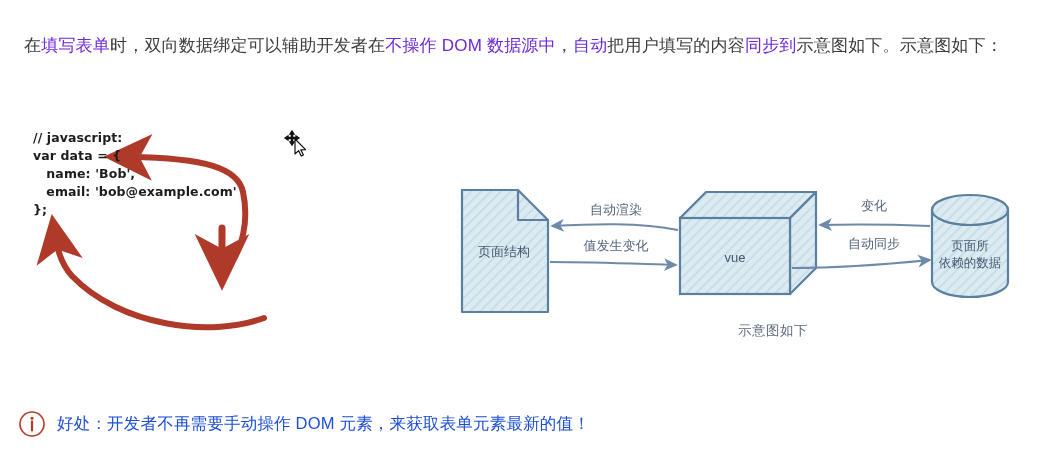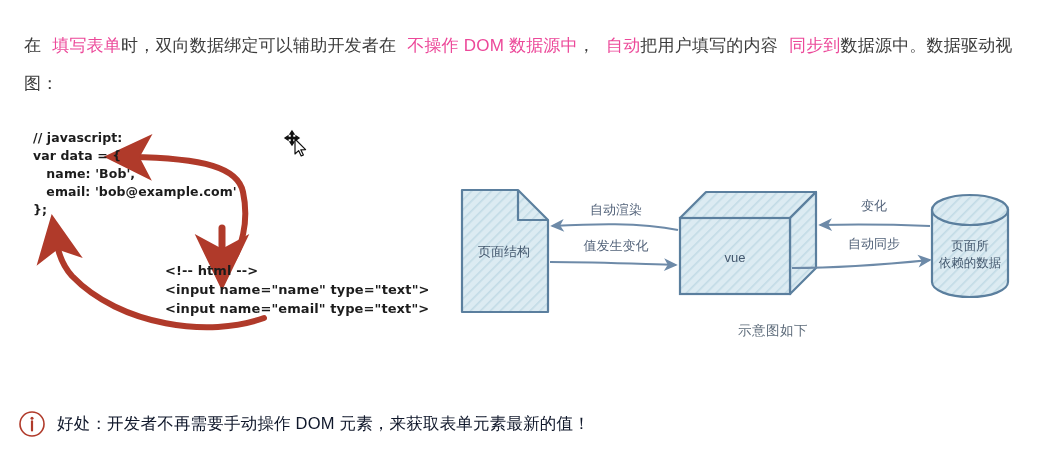--- a/index.html
+++ b/index.html
@@ -11,21 +11,21 @@
     -webkit-font-smoothing:antialiased;
   }
   .page{position:relative;width:1054px;height:456px;}
 
   
   .intro{
     position:absolute;left:24px;top:10px;width:1012px;
     font-size:17px;line-height:38px;color:#3b3b3b;
     letter-spacing:.2px;
   }
-  .intro .hl{color:#ec4899;margin-left:11px;}
+  .intro .hl{color:#6d28d9;}
 
   
   .annot{position:absolute;left:0;top:100px;width:460px;height:240px;}
   .codeblk{
     position:absolute;left:33px;top:16px;
     font-family:"DejaVu Sans","Liberation Sans",sans-serif;
     font-size:12.5px;line-height:18px;color:#1c1c1c;
     font-weight:700;letter-spacing:.1px;white-space:pre;
   }
   .htmlblk{
@@ -46,28 +46,28 @@
     text-align:center;font-size:13.5px;color:#5d6b7a;letter-spacing:.5px;
   }
   .flowcap span{display:inline-block;transform:translateX(26px);}
 
   
   .note{
     position:absolute;left:18px;top:404px;width:1010px;height:40px;
     display:flex;align-items:center;gap:11px;
   }
   .note .ico{width:28px;height:28px;flex:0 0 28px;}
-  .note .txt{font-size:16.5px;color:#0f172a;letter-spacing:.2px;}
+  .note .txt{font-size:16.5px;color:#1d4ed8;letter-spacing:.2px;}
 </style>
 </head>
 <body>
 
 <div class="page">
 
-  <p class="intro" id="intro-paragraph"><span>在</span><span class="hl">填写表单</span><span>时，双向数据绑定可以辅助开发者在</span><span class="hl">不操作 DOM 数据源中</span><span>，</span><span class="hl">自动</span><span>把用户填写的内容</span><span class="hl">同步到</span><span>数据源中。数据驱动视图：</span></p>
+  <p class="intro" id="intro-paragraph"><span>在</span><span class="hl">填写表单</span><span>时，双向数据绑定可以辅助开发者在</span><span class="hl">不操作 DOM 数据源中</span><span>，</span><span class="hl">自动</span><span>把用户填写的内容</span><span class="hl">同步到</span><span>示意图如下。示意图如下：</span></p>
 
   <div class="annot">
 
     <svg class="arrows" viewBox="0 0 460 240">
       <defs>
         <marker id="ah" markerWidth="9" markerHeight="9" refX="4.2" refY="4.5" orient="auto" markerUnits="strokeWidth">
           <path d="M0.5,0.6 L8.6,4.5 L0.5,8.4 L2.6,4.5 Z" fill="#b03a2a"></path>
         </marker>
       </defs>
 
@@ -76,23 +76,20 @@
       <path d="M222,128 L222,160" fill="none" stroke="#b03a2a" stroke-width="7" stroke-linecap="round" marker-end="url(#ah)"></path>
 
       <path d="M264,218 C210,238 120,226 72,176 C62,165 58,152 56,140" fill="none" stroke="#b03a2a" stroke-width="6" stroke-linecap="round" marker-end="url(#ah)"></path>
     </svg>
 
     <pre class="codeblk">// javascript:
 var data = {
    name: 'Bob',
    email: 'bob@example.com'
 };</pre>
-    <pre class="htmlblk">&lt;!-- html --&gt;
-&lt;input name="name" type="text"&gt;
-&lt;input name="email" type="text"&gt;</pre>
   </div>
 
   <svg class="cursor" viewBox="0 0 30 30">
     <g stroke="#111" stroke-width="1.3" fill="#111">
       <path d="M9,3 L11,6 H9.6 V9.4 H13 V8 L16,10 L13,12 V10.6 H9.6 V14 H11 L9,17 L7,14 H8.4 V10.6 H5 V12 L2,10 L5,8 V9.4 H8.4 V6 H7 Z"></path>
     </g>
     <path d="M12,11 L12,26 L15.6,22.6 L18.2,28 L20.4,27 L17.8,21.8 L22.6,21.6 Z" fill="#ffffff" stroke="#111" stroke-width="1.2" stroke-linejoin="round"></path>
   </svg>
 
   <svg class="flow" viewBox="0 0 614 180">

